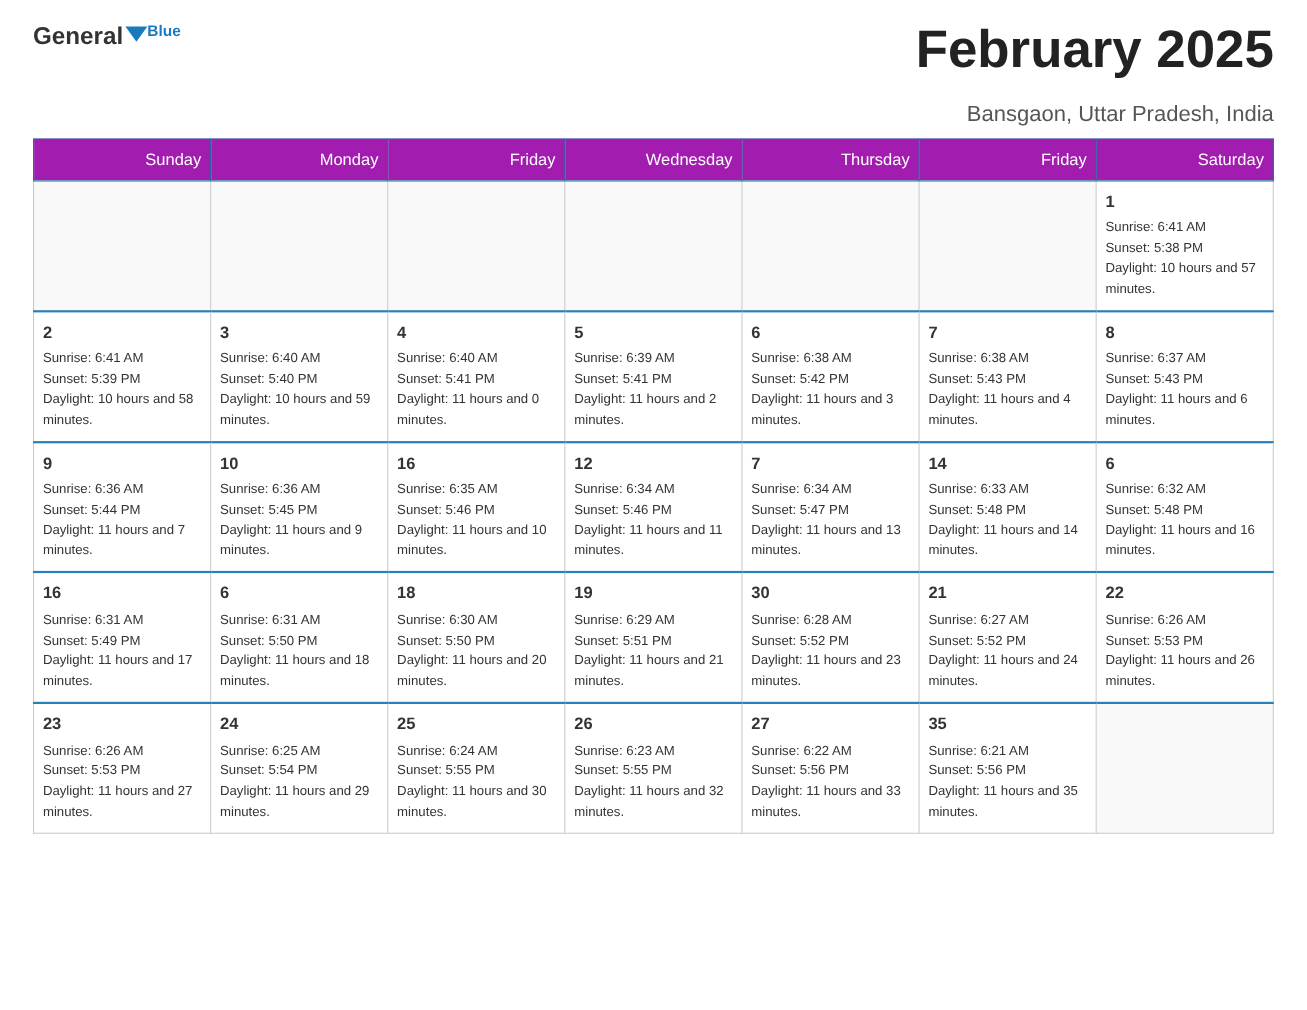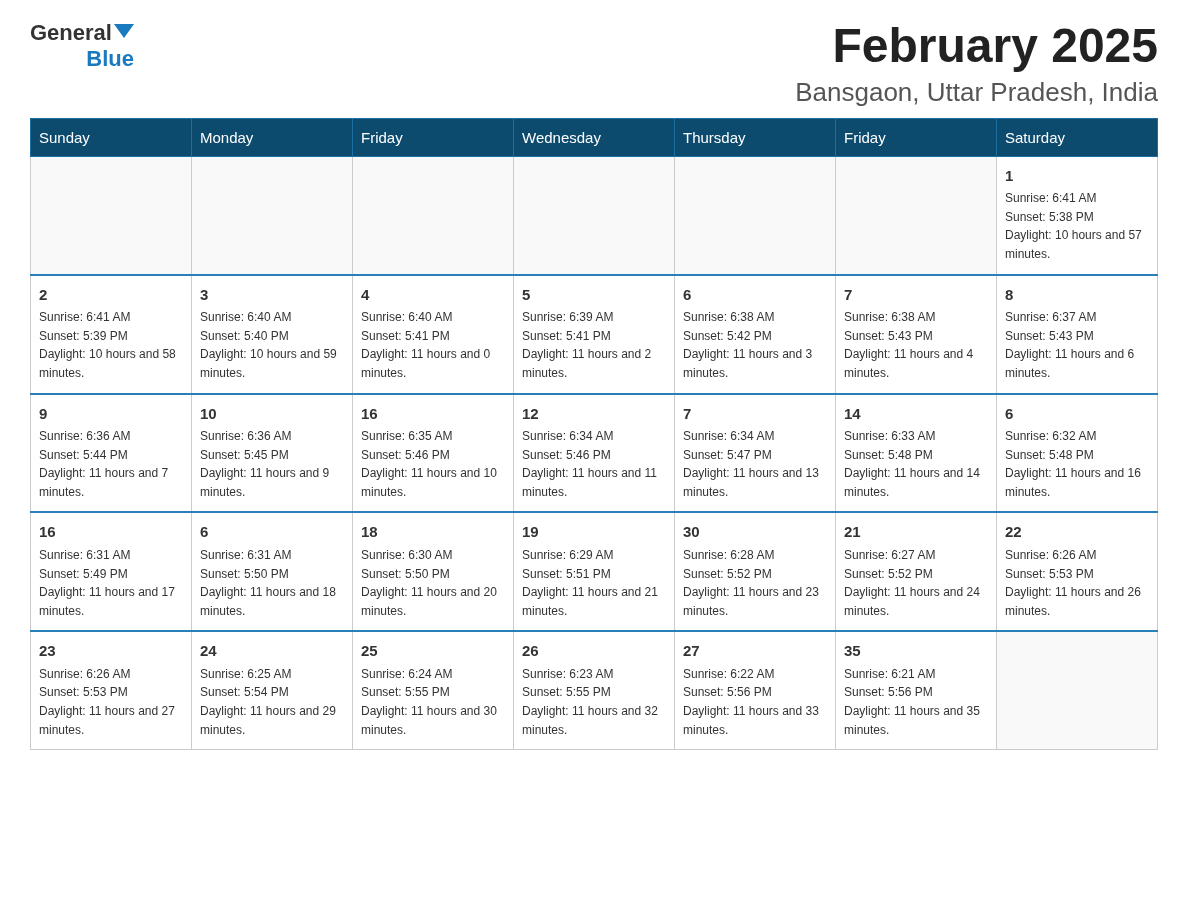--- a/index.html
+++ b/index.html
@@ -10,30 +10,30 @@
       color: #333;
     }
     .header {
       display: flex;
       justify-content: space-between;
       align-items: flex-start;
       margin-bottom: 10px;
     }
     .logo {
       display: flex;
-      flex-direction: column;
-      align-items: flex-end;
+      flex-direction: row;
+      align-items: flex-start;
     }
     .logo-general {
       font-size: 22px;
       font-weight: bold;
       color: #333;
     }
     .logo-blue {
-      font-size: 22px;
+      font-size: 14px;
       font-weight: bold;
       color: #1a7abf;
     }
     .logo-triangle {
       display: inline-block;
       width: 0;
       height: 0;
       border-left: 10px solid transparent;
       border-right: 10px solid transparent;
       border-top: 14px solid #1a7abf;
@@ -45,36 +45,36 @@
     .title-block {
       text-align: right;
     }
     .month-title {
       font-size: 48px;
       font-weight: bold;
       color: #222;
       line-height: 1.1;
     }
     .location {
-      font-size: 26px;
+      font-size: 20px;
       color: #555;
-      margin-top: 4px;
+      margin-top: 20px;
     }
     .calendar {
       width: 100%;
       border-collapse: collapse;
       margin-top: 10px;
     }
     .calendar th {
-      background-color: #0c4a6e;
+      background-color: #a21caf;
       color: #fff;
       padding: 10px 8px;
       font-size: 15px;
       font-weight: normal;
-      text-align: left;
+      text-align: right;
       border: 1px solid #1a6fa0;
     }
     .calendar td {
       vertical-align: top;
       padding: 8px 8px 10px 8px;
       border: 1px solid #ccc;
       width: 14.28%;
       min-height: 90px;
       font-size: 12.5px;
       line-height: 1.5;

